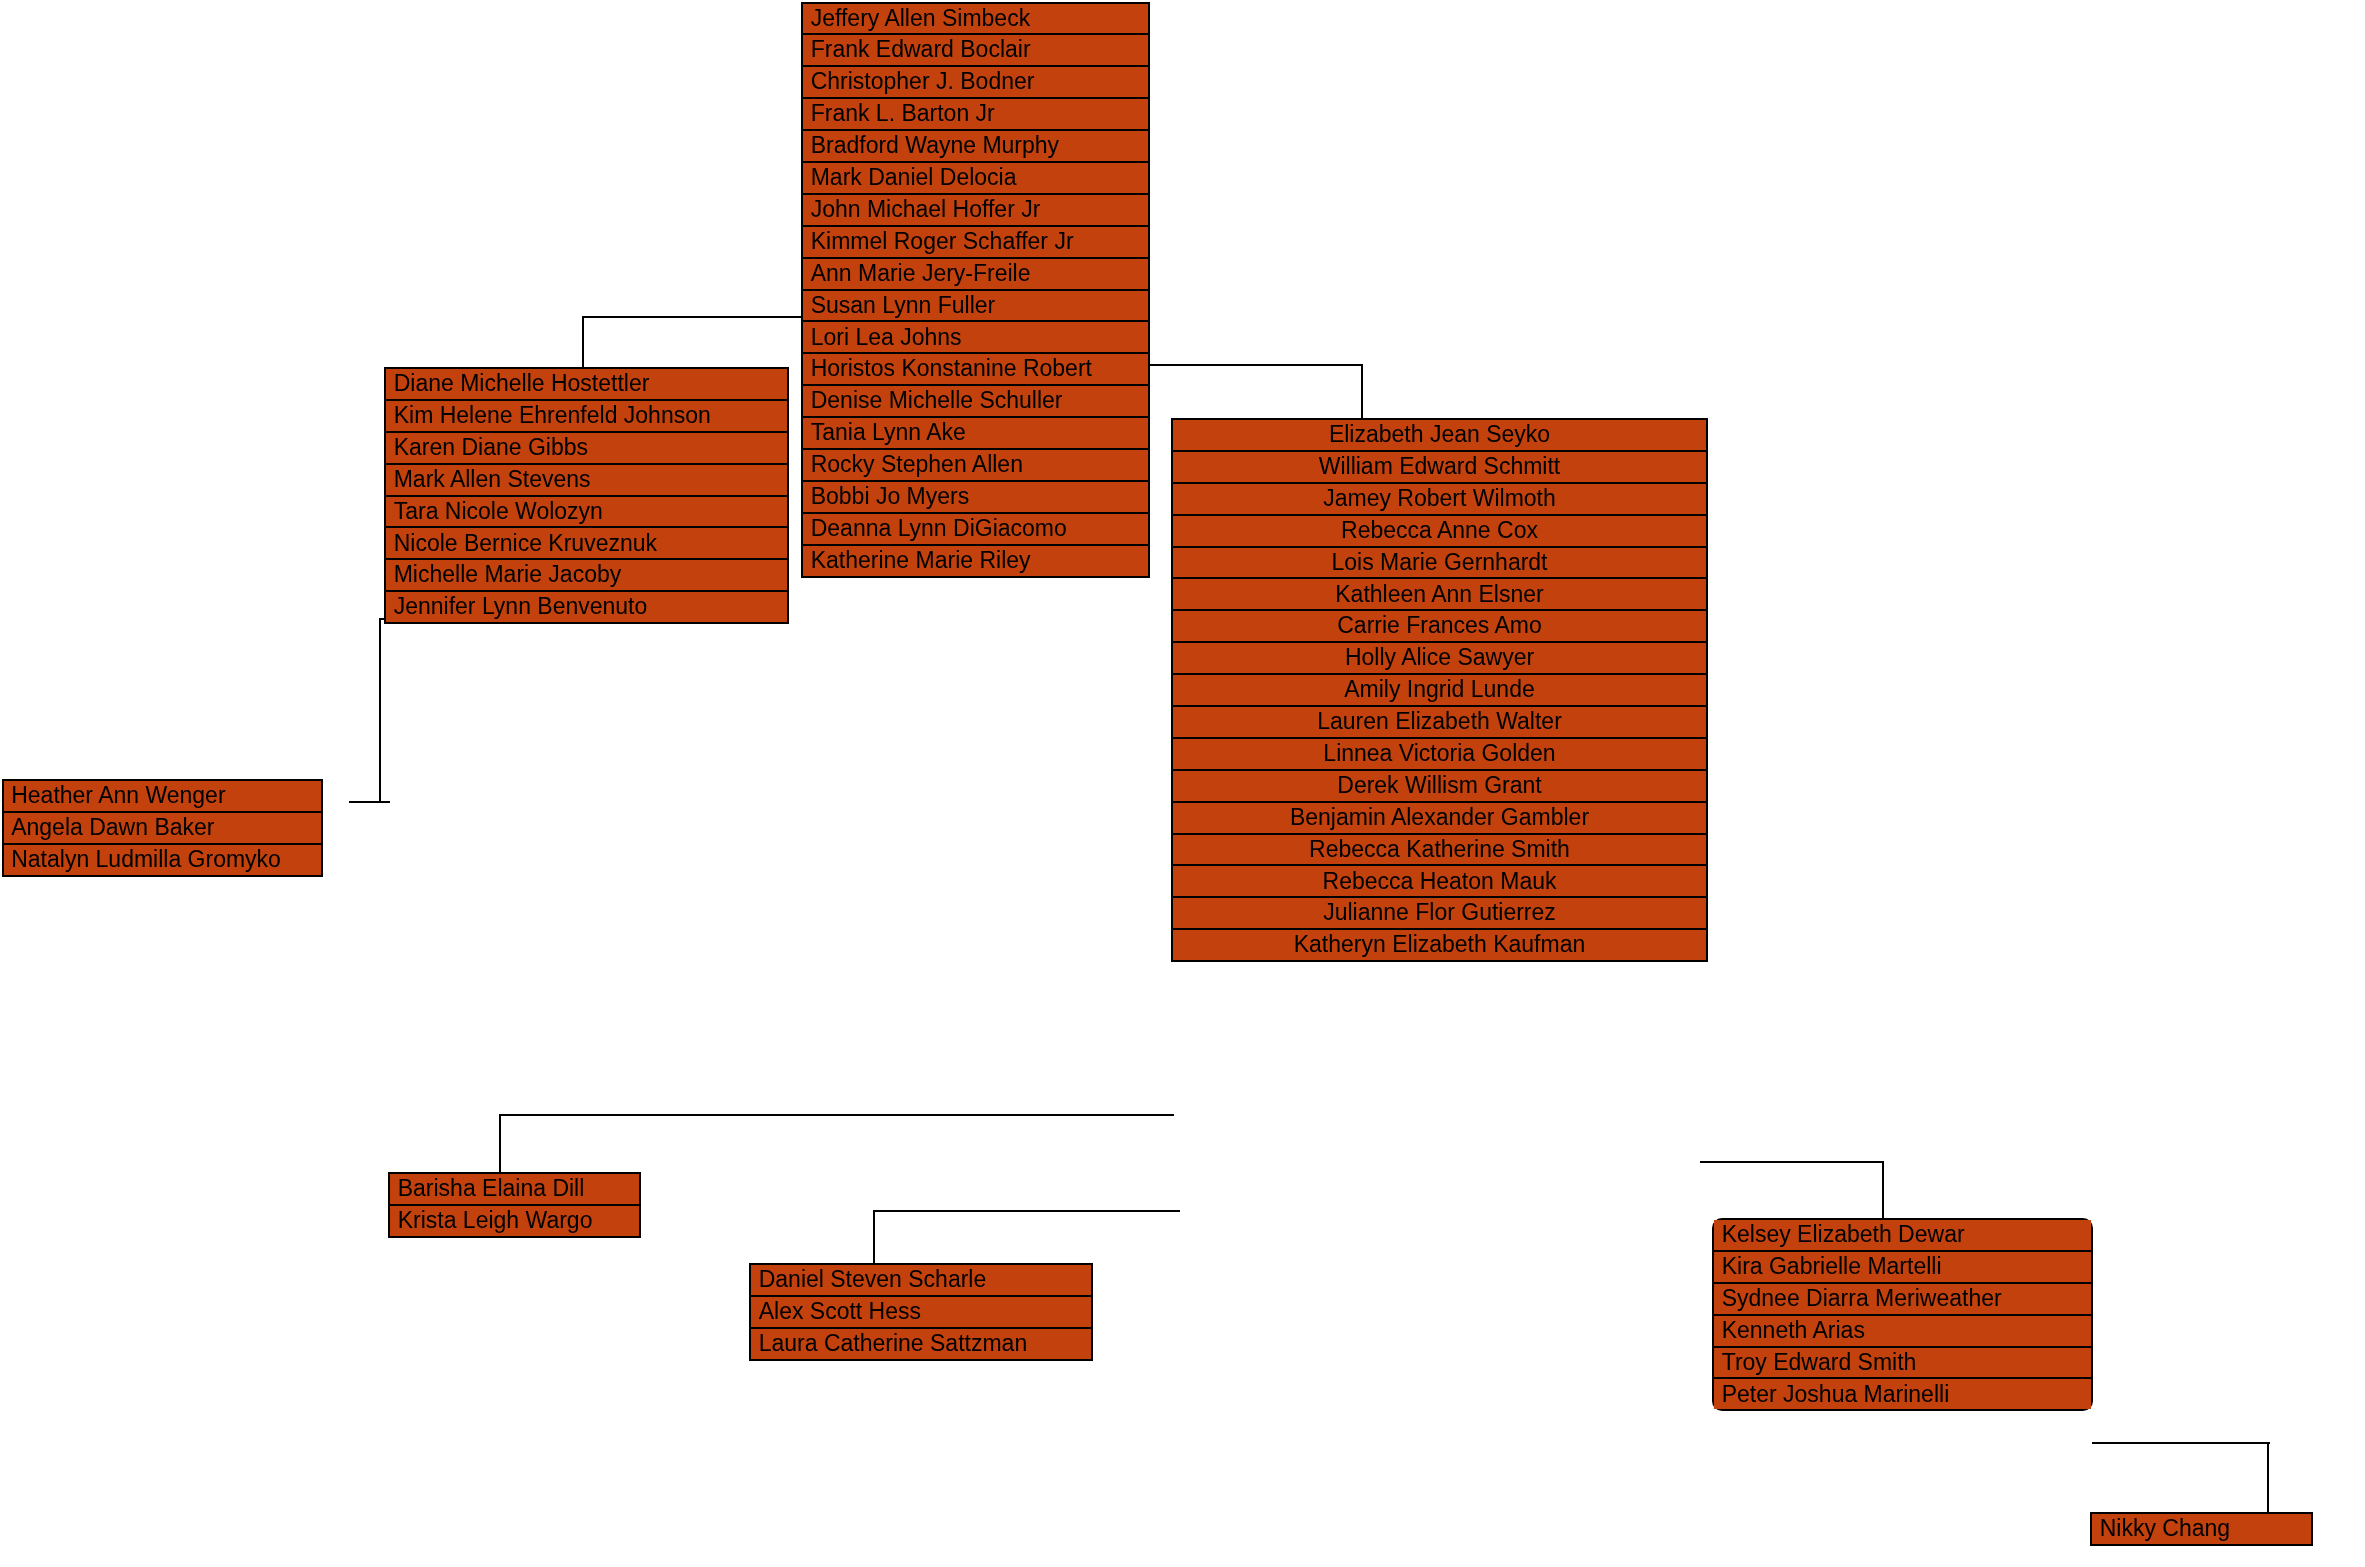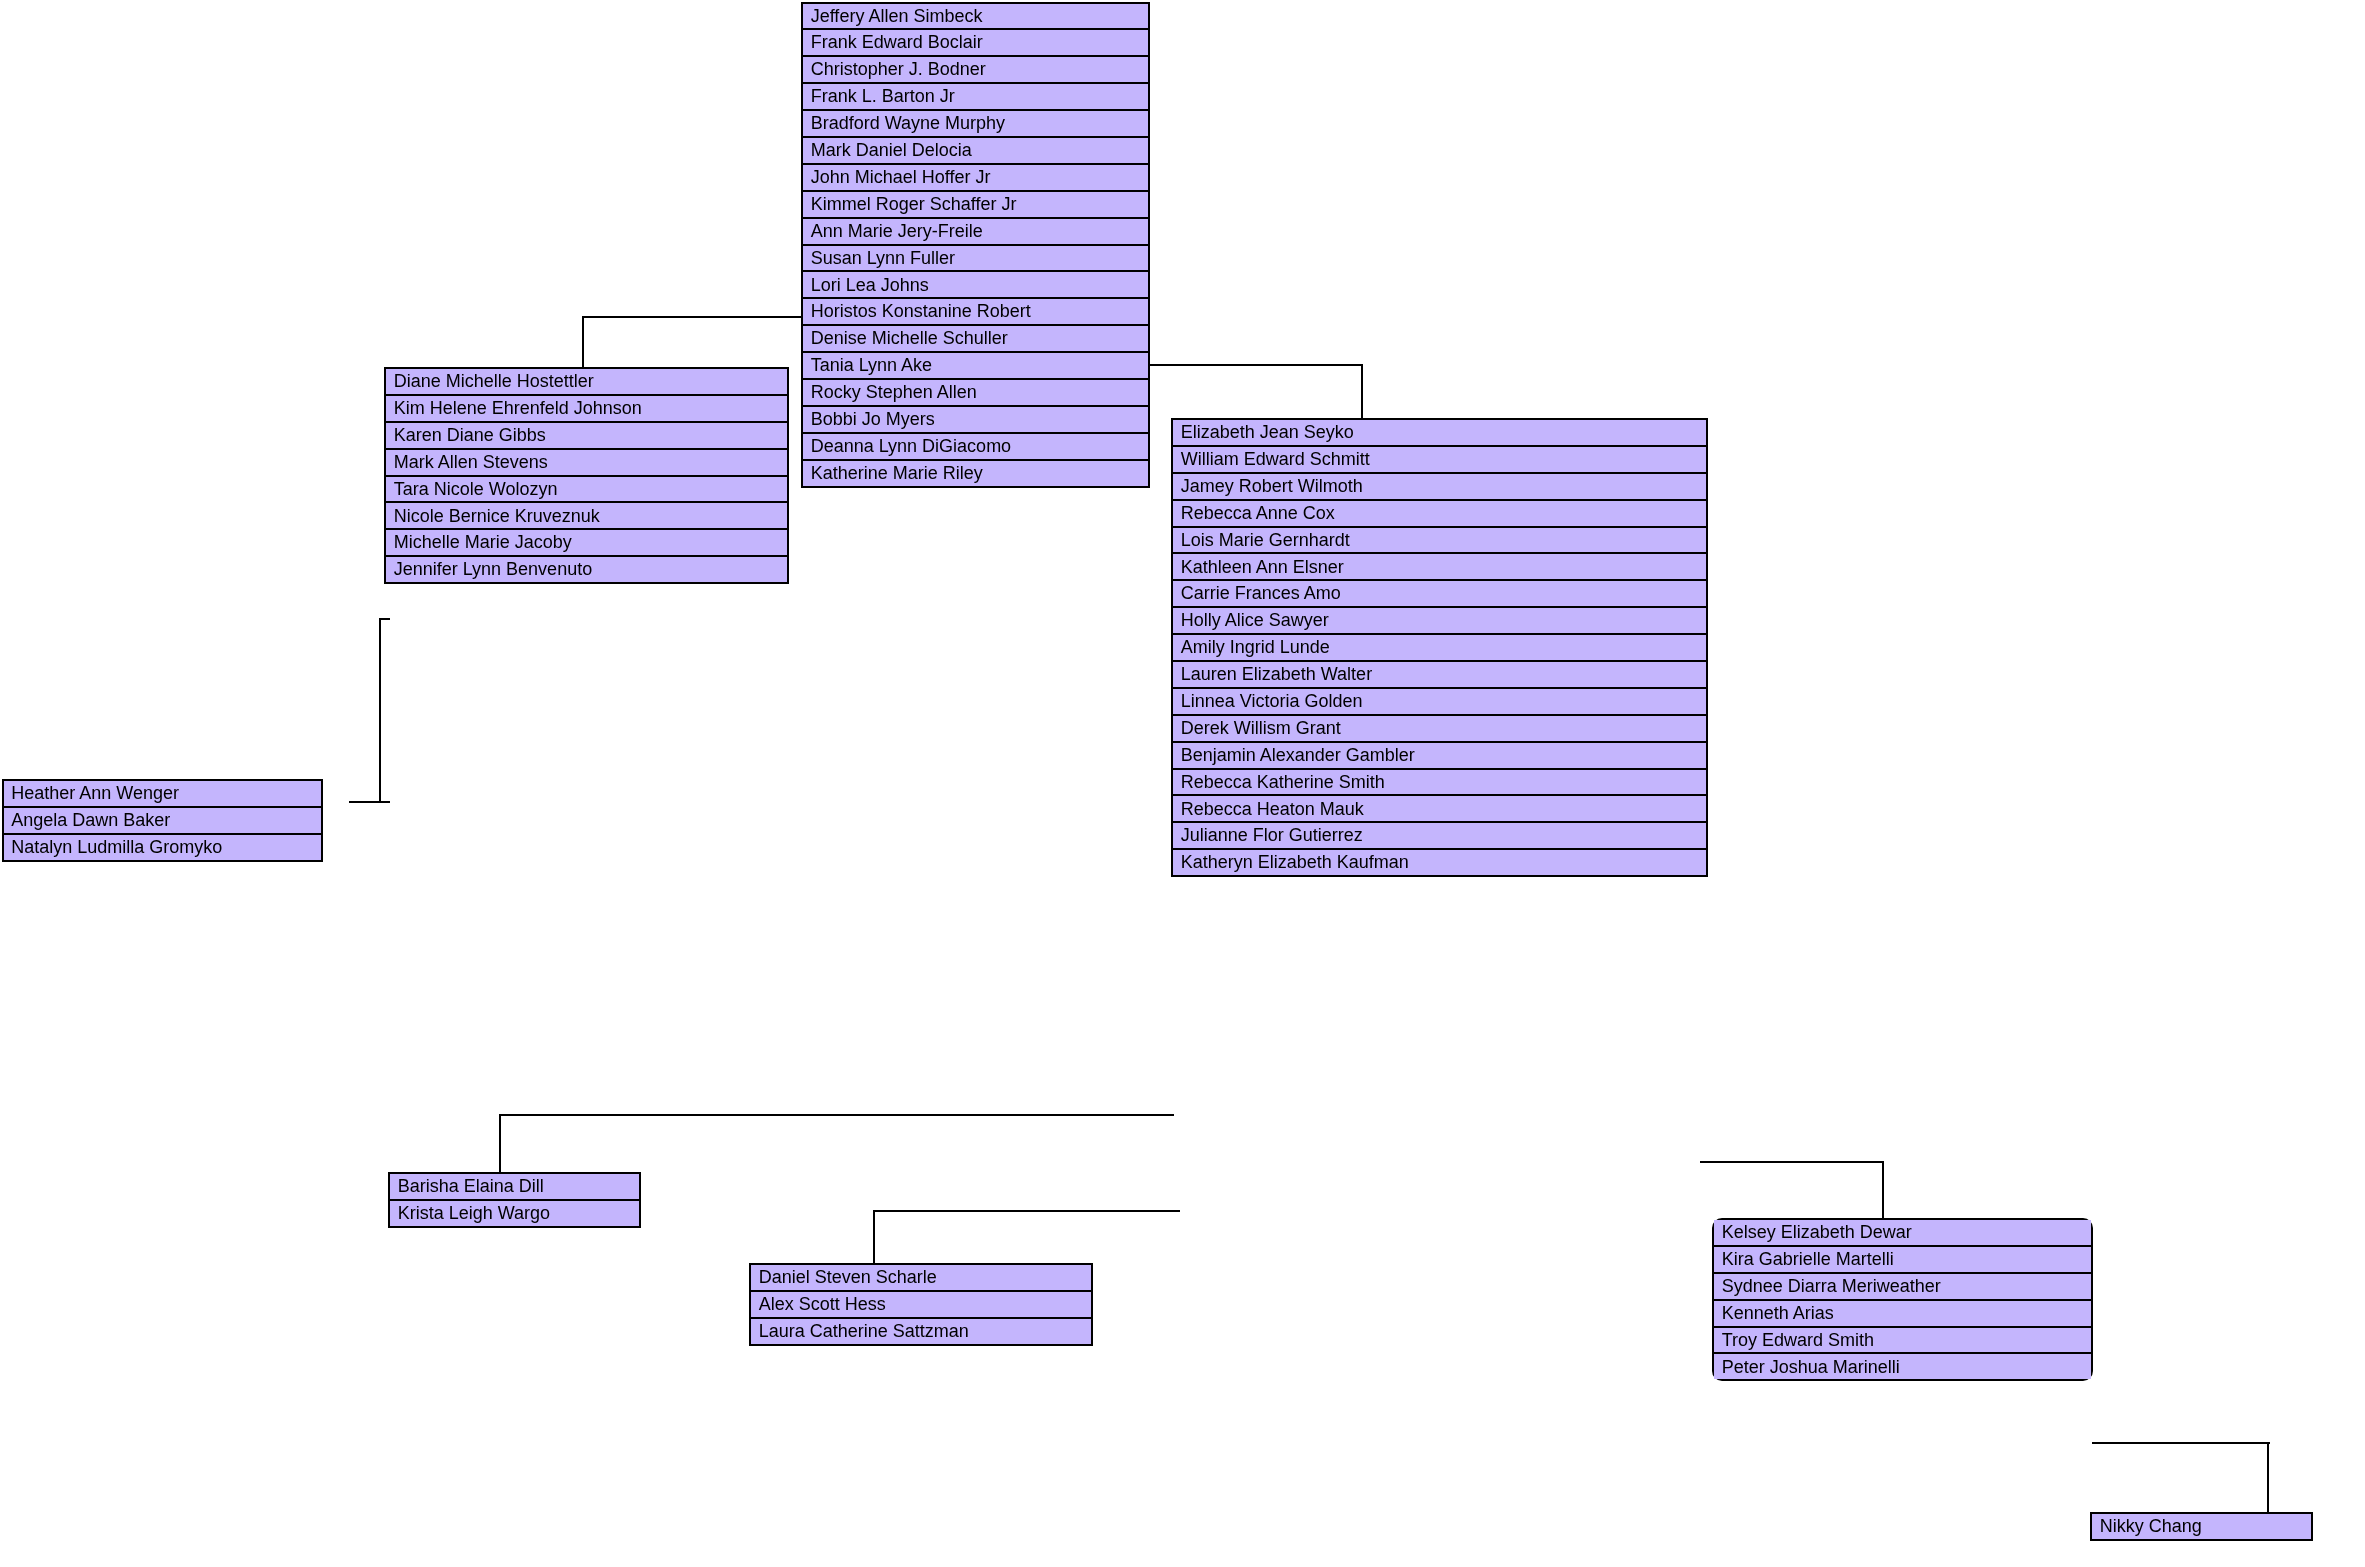--- a/index.html
+++ b/index.html
@@ -19,25 +19,25 @@
     position: absolute;
     border: 2.3px solid #000000;
     background: #ffffff;
     box-sizing: border-box;
   }
   .name-row {
     position: relative;
     box-sizing: border-box;
     border-bottom: 2.3px solid #000000;
     padding: 3.1px 7.7px 3.8px 7.7px;
-    font-size: 18px;
+    font-size: 23px;
     line-height: 1.0;
     color: #000000;
     white-space: nowrap;
-    background: #c4b5fd;
+    background: #c2410c;
   }
   .name-row:last-child {
     border-bottom: none;
   }
   .connector {
     position: absolute;
     background: #000000;
   }
   .connector.h { height: 2.3px; }
   .connector.v { width: 2.3px; }
@@ -106,21 +106,21 @@
     <div class="name-row">Michelle Marie Jacoby</div>
     <div class="name-row">Jennifer Lynn Benvenuto</div>
   </div>
 
   <div class="group" style="left:1.5px; top:779px; width:321px;">
     <div class="name-row">Heather Ann Wenger</div>
     <div class="name-row">Angela Dawn Baker</div>
     <div class="name-row">Natalyn Ludmilla Gromyko</div>
   </div>
 
-  <div class="group" style="left:1171px; top:418px; width:537px;">
+  <div class="group" style="left:1171px; top:418px; width:537px;text-align:center;">
     <div class="name-row">Elizabeth Jean Seyko</div>
     <div class="name-row">William Edward Schmitt</div>
     <div class="name-row">Jamey Robert Wilmoth</div>
     <div class="name-row">Rebecca Anne Cox</div>
     <div class="name-row">Lois Marie Gernhardt</div>
     <div class="name-row">Kathleen Ann Elsner</div>
     <div class="name-row">Carrie Frances Amo</div>
     <div class="name-row">Holly Alice Sawyer</div>
     <div class="name-row">Amily Ingrid Lunde</div>
     <div class="name-row">Lauren Elizabeth Walter</div>

